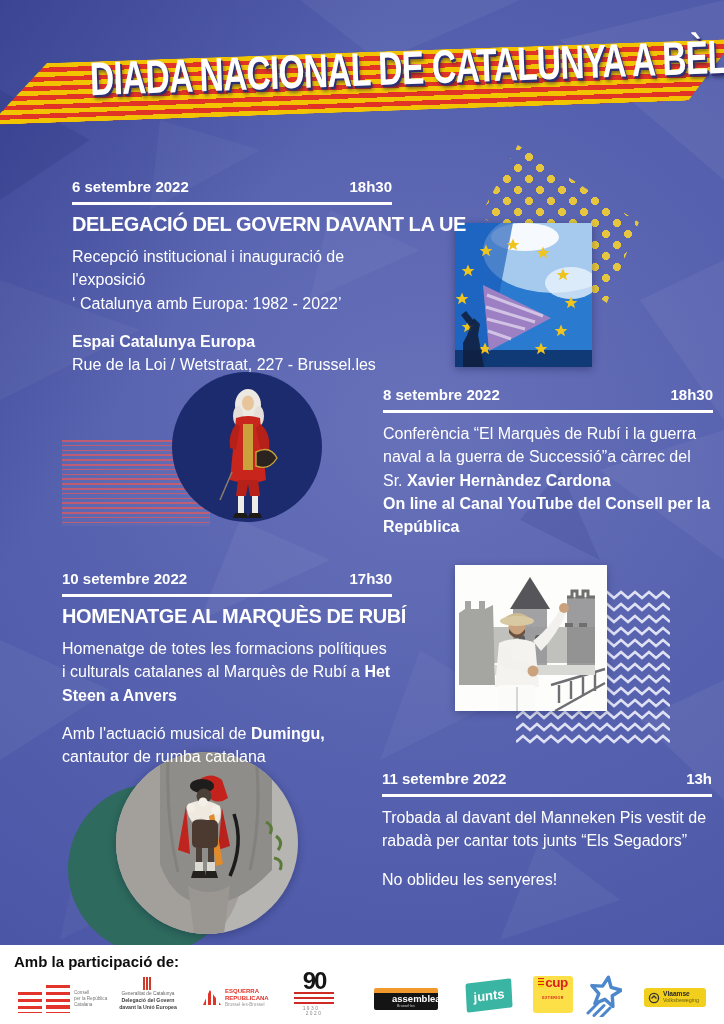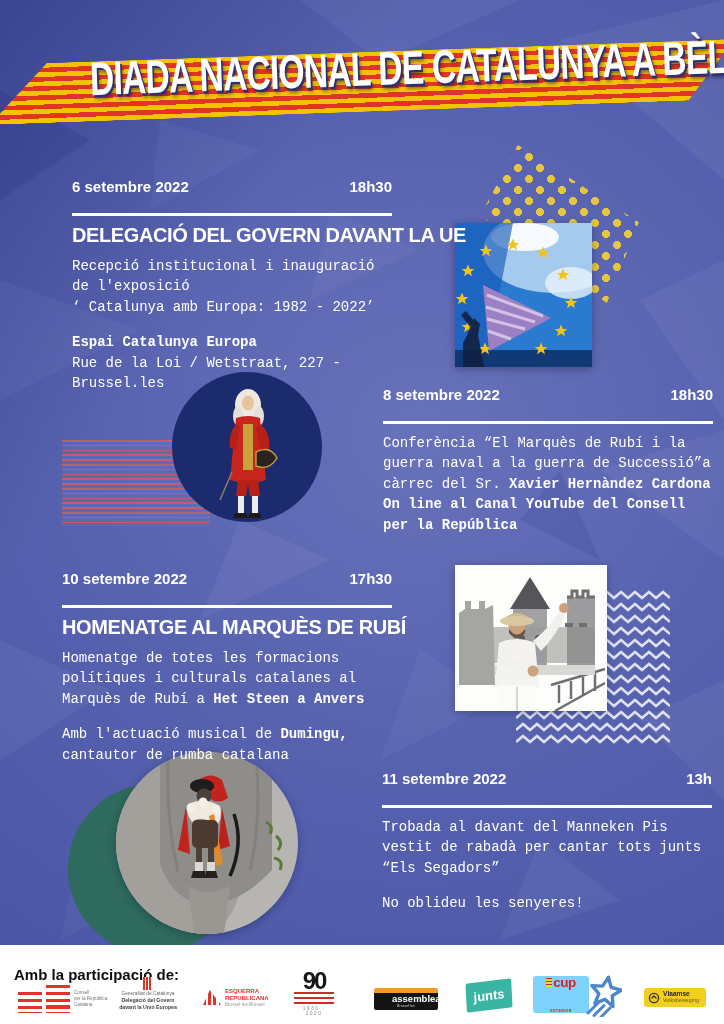--- a/index.html
+++ b/index.html
@@ -19,23 +19,23 @@
     clip-path:polygon(8% 0,100% 0,93.5% 100%,0 100%);}
   .poster-title{position:absolute; left:0; top:46px; width:724px; text-align:center;
     margin:0; font-size:42px; font-weight:bold; color:#fff; z-index:3;
     transform:rotate(-2deg); letter-spacing:-1px; white-space:nowrap;}
   .poster-title .tin{display:inline-block; transform:scaleX(.8) scaleY(1.12);
     text-shadow:2px 2px 0 #2a3070, 3px 4px 4px rgba(15,20,60,.5);}
 
   
   .event{position:absolute; color:#fff; z-index:4;}
   .event-head{display:flex; justify-content:space-between; align-items:flex-end;
-    font-weight:bold; font-size:15px; border-bottom:3px solid #fff; padding-bottom:18px;}
+    font-weight:bold; font-size:15px; border-bottom:3px solid #fff; padding-bottom:7px;}
   .event h2{margin:8px 0 0; font-size:20px; letter-spacing:-.4px; font-weight:bold; white-space:nowrap;}
-  .event p{margin:9px 0 0; font-size:14px; line-height:1.46;font-family:Liberation Mono, monospace;}
+  .event p{margin:9px 0 0; font-size:16px; line-height:1.46;}
   .event p.tight{margin-top:0;}
   .event p.gap{margin-top:15px;}
   .b{font-weight:bold;}
 
   
   .dots{position:absolute; left:468px; top:140px; width:178px; height:168px; z-index:1;
     background-image:
       radial-gradient(circle 4px at 6px 6px, #e5c63e 98%, transparent),
       radial-gradient(circle 4px at 17px 17px, #e5c63e 98%, transparent);
     background-size:22px 22px;
@@ -49,21 +49,21 @@
   .zigzag{position:absolute; left:516px; top:589px; width:154px; height:156px; z-index:1;}
   .steen-photo{position:absolute; left:455px; top:565px; width:152px; height:146px; z-index:3;
     background:#fdfdfb; overflow:hidden; box-shadow:0 2px 8px rgba(10,15,50,.3);}
   .teal-circle{position:absolute; left:68px; top:784px; width:170px; height:170px;
     border-radius:50%; background:#2e6a5d; z-index:1;}
   .mp-photo{position:absolute; left:116px; top:752px; width:182px; height:182px;
     border-radius:50%; overflow:hidden; z-index:2; box-shadow:0 2px 8px rgba(10,15,50,.3);}
 
   
   .footer{position:absolute; left:0; top:945px; width:724px; height:79px; background:#fff; z-index:5;}
-  .footer-heading{position:absolute; left:14px; top:21px; font-size:15px; font-weight:bold; color:#0e0e0e;}
+  .footer-heading{position:absolute; left:14px; top:8px; font-size:15px; font-weight:bold; color:#0e0e0e;}
   .logo{position:absolute; display:flex; align-items:center; gap:4px;}
   .microtxt{font-size:4.6px; line-height:1.25; color:#777;}
   .cl-col{background:repeating-linear-gradient(180deg,#e2342b 0 3.4px,#fff 3.4px 6.8px);}
   .gen-glyph{width:10px; height:13px; margin:0 auto 1px;
     background:repeating-linear-gradient(90deg,#cf3a2a 0 1.6px,#fff 1.6px 3.2px);}
   .gen-txt{text-align:center; font-size:4.8px; color:#666; line-height:1.3;}
   .gen-txt .b2{font-size:5.2px; font-weight:bold; color:#3c3c3c;}
   .erc-icon{width:18px; height:15px;
     background:repeating-linear-gradient(90deg,#e23329 0 2.6px,rgba(0,0,0,0) 2.6px 5.2px);
     clip-path:polygon(0 100%,38% 0,100% 100%);}
@@ -75,22 +75,22 @@
     background:repeating-linear-gradient(180deg,#cf2a24 0 2.4px,#fff 2.4px 4.8px);}
   .casal-years{font-size:4.8px; color:#888; letter-spacing:1.5px; margin-top:1px;}
   .asm{width:64px; border-radius:2px; overflow:hidden;}
   .asm-top{height:5px; background:#f2992e;}
   .asm-body{background:#141414; color:#fff; text-align:center; padding:1px 18px 2px;}
   .asm-label{font-weight:bold; font-size:9.5px; line-height:1.1;}
   .asm-sub{font-size:3.6px; color:#c9c9c9;}
   .junts{width:46px; height:29px; background:#3ab5a3; border-radius:2px;
     transform:rotate(-7deg) skewX(-4deg); display:flex; align-items:center; justify-content:center;
     color:#fff; font-weight:bold; font-size:13px;}
-  .cup{width:56px; height:37px; background:#7dd3fc; border-radius:3px;
-    display:flex; flex-direction:column; align-items:center; justify-content:space-between;}
+  .cup{width:40px; height:37px; background:#fde047; border-radius:3px;
+    display:flex; flex-direction:column; align-items:center; justify-content:flex-start;}
   .cup-main{color:#d8231f; font-weight:bold; font-size:13.5px; letter-spacing:-.5px; line-height:1;}
   .cup-bars{display:inline-block; width:6px; height:9px; margin-right:1px;
     background:repeating-linear-gradient(180deg,#d8231f 0 1.5px,#f8da00 1.5px 3px);}
   .cup-sub{font-size:3.6px; color:#d8231f; font-weight:bold; margin-top:2px; letter-spacing:.4px;}
   .vvb{width:62px; height:19px; background:#f2cf1c; border-radius:3px;
     display:flex; align-items:center; gap:3px; padding:0 4px; box-sizing:border-box;}
   .vvb-txt{line-height:1.05;}
   .vvb-l1{font-size:6.6px; font-weight:bold; color:#262626;}
   .vvb-l2{font-size:5.4px; color:#6a5f10;}
 </style>

